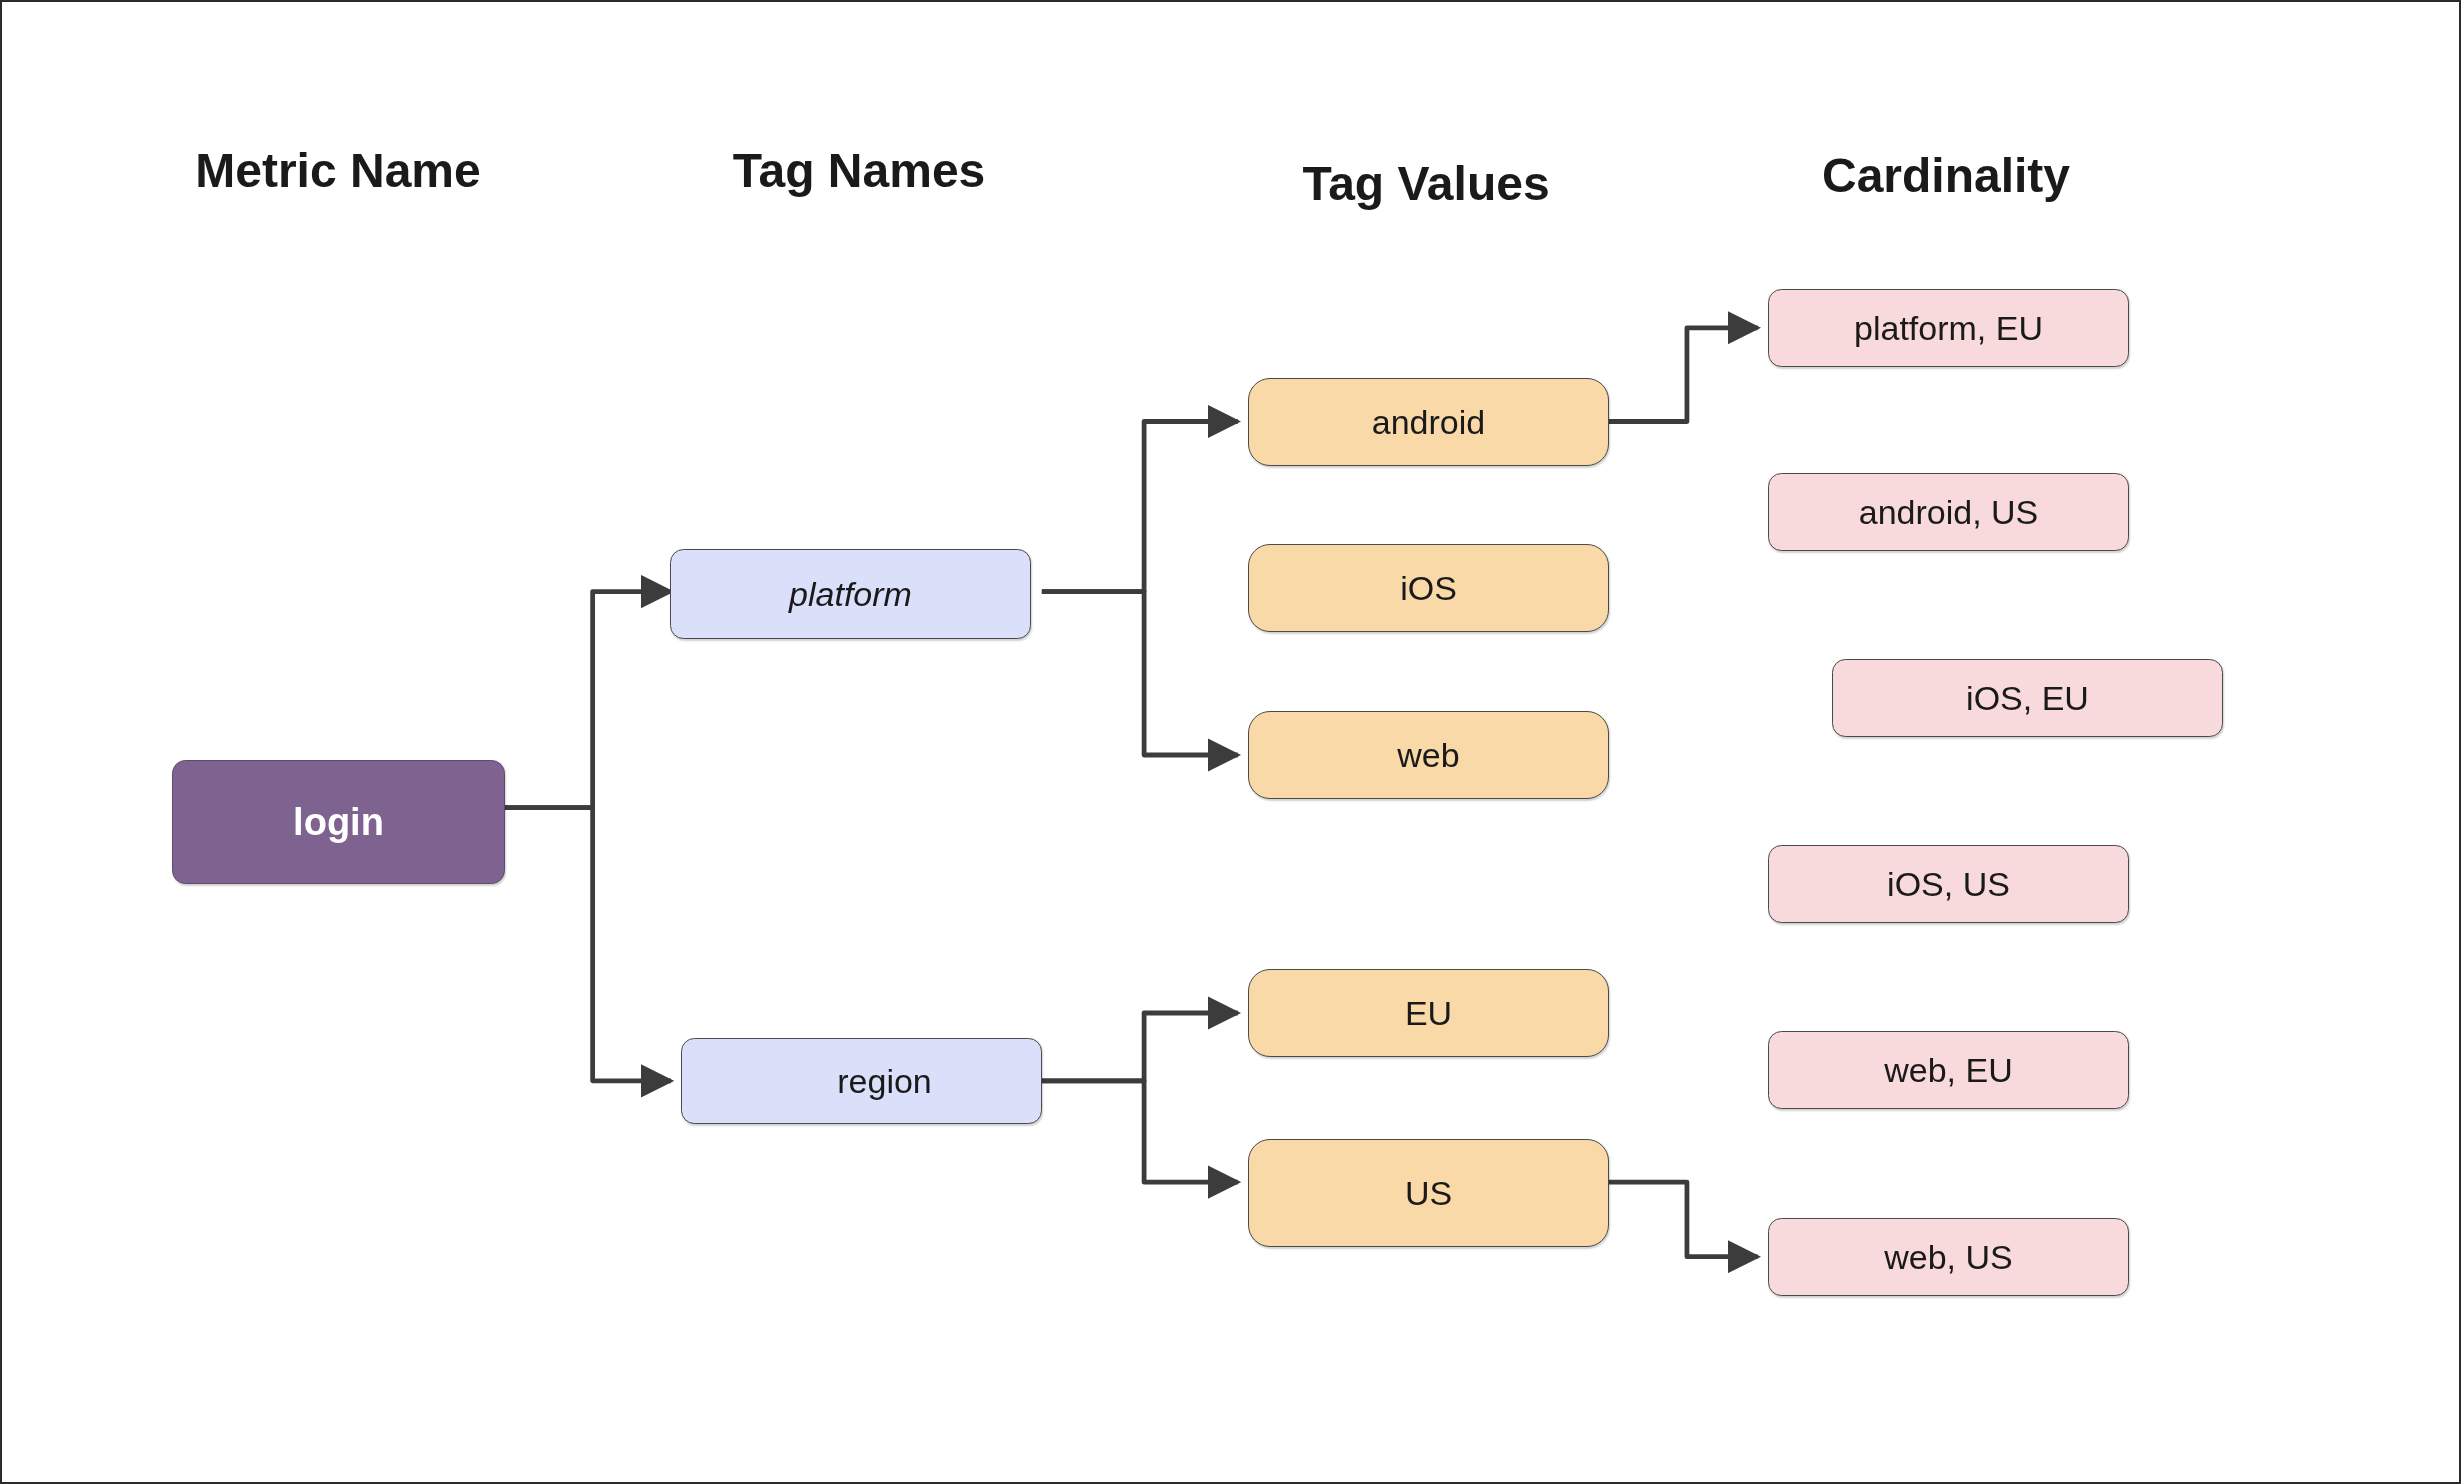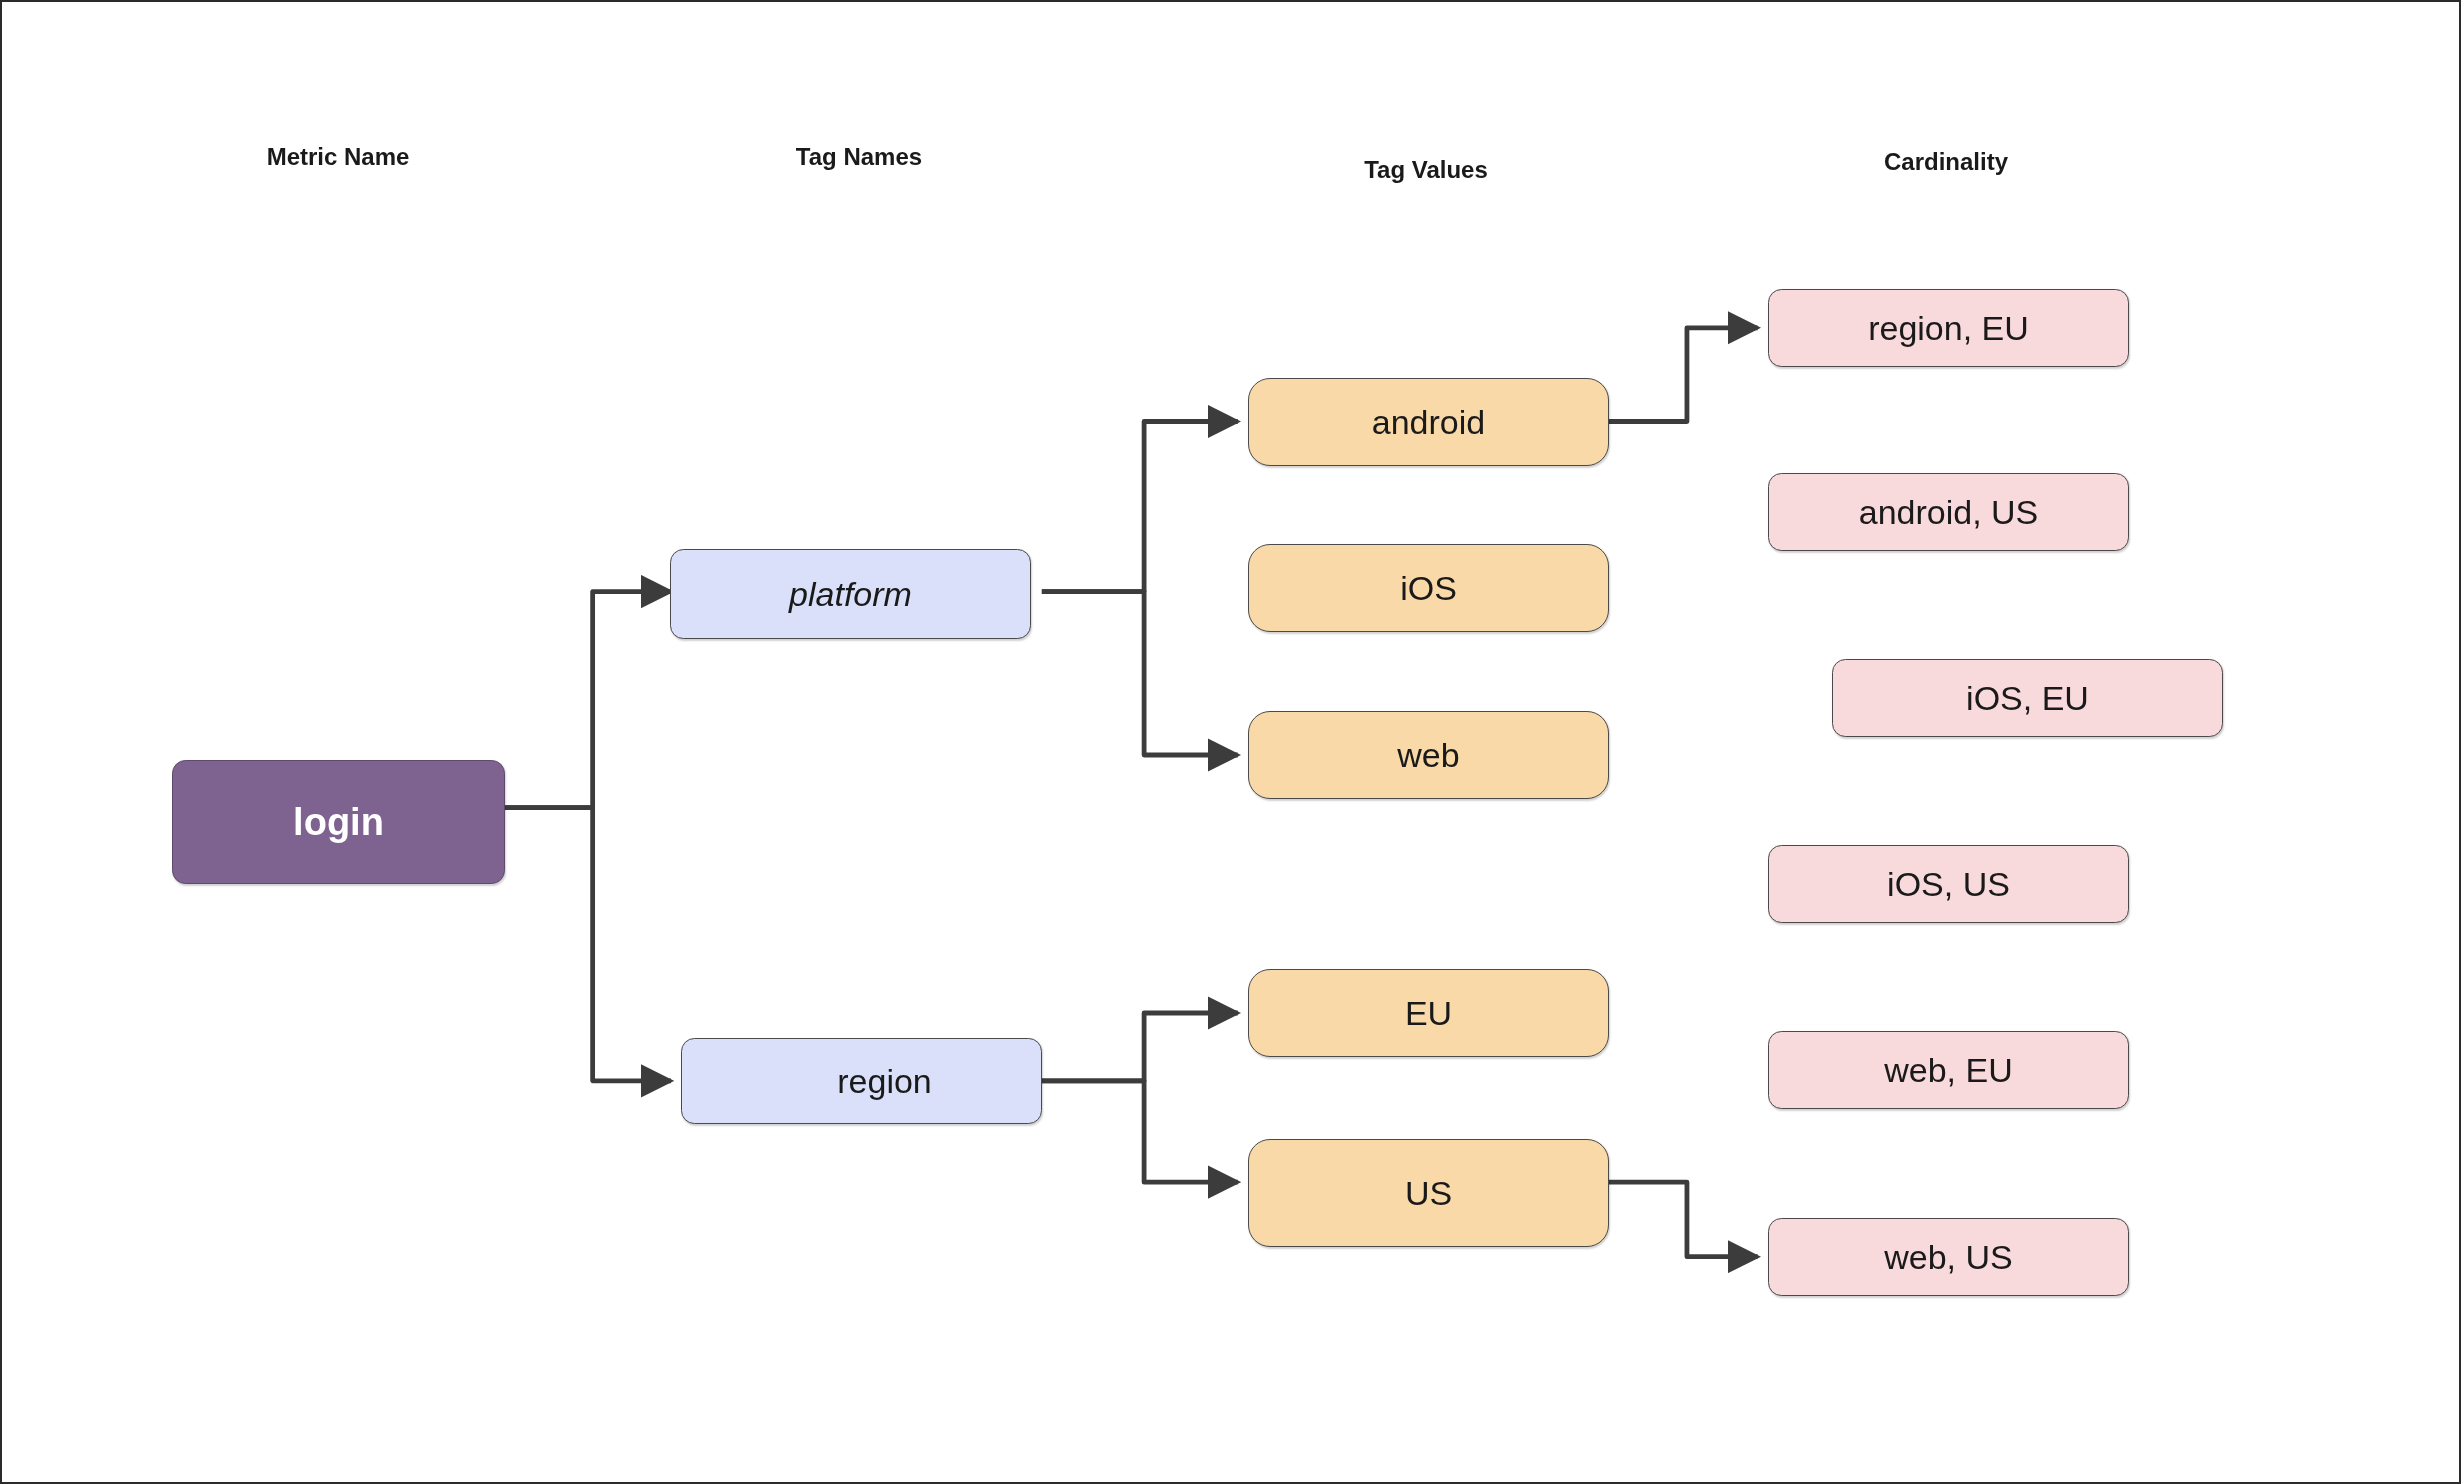--- a/index.html
+++ b/index.html
@@ -22,21 +22,21 @@
   #edges {
     position: absolute;
     left: 0;
     top: 0;
     width: 2461px;
     height: 1484px;
     pointer-events: none;
   }
   .col-header {
     position: absolute;
-    font-size: 24px;
+    font-size: 48px;
     font-weight: bold;
     color: #1a1a1a;
     white-space: nowrap;
     text-align: center;
     transform: translateX(-50%);
   }
   .node {
     position: absolute;
     box-sizing: border-box;
     border: 1.9px solid #4a4a4a;
@@ -100,21 +100,21 @@
 
   <div class="node node-tagname" style="left:668px; top:547px; width:361px; height:90px;font-style:italic;">platform</div>
   <div class="node node-tagname" style="left:679px; top:1036px; width:361px; height:86px;padding-left:46px;">region</div>
 
   <div class="node node-tagvalue" style="left:1246px; top:376px; width:361px; height:88px;">android</div>
   <div class="node node-tagvalue" style="left:1246px; top:542px; width:361px; height:88px;">iOS</div>
   <div class="node node-tagvalue" style="left:1246px; top:709px; width:361px; height:88px;">web</div>
   <div class="node node-tagvalue" style="left:1246px; top:967px; width:361px; height:88px;">EU</div>
   <div class="node node-tagvalue" style="left:1246px; top:1137px; width:361px; height:108px;">US</div>
 
-  <div class="node node-card" style="left:1766px; top:287px; width:361px; height:78px;">region, EU</div>
+  <div class="node node-card" style="left:1766px; top:287px; width:361px; height:78px;">platform, EU</div>
   <div class="node node-card" style="left:1766px; top:471px; width:361px; height:78px;">android, US</div>
   <div class="node node-card" style="left:1830px; top:657px; width:391px; height:78px;">iOS, EU</div>
   <div class="node node-card" style="left:1766px; top:843px; width:361px; height:78px;">iOS, US</div>
   <div class="node node-card" style="left:1766px; top:1029px; width:361px; height:78px;">web, EU</div>
   <div class="node node-card" style="left:1766px; top:1216px; width:361px; height:78px;">web, US</div>
 
 </div>
 
 
 </body></html>

